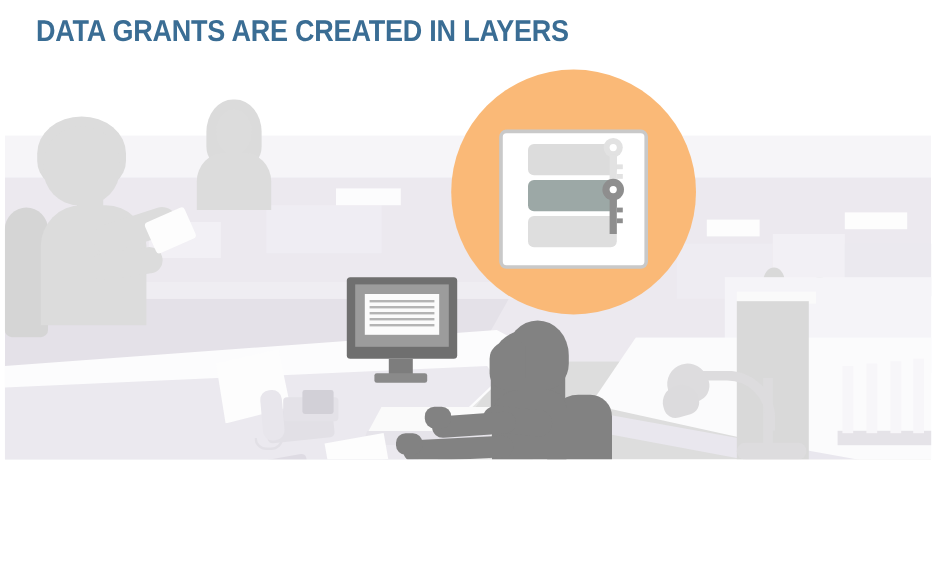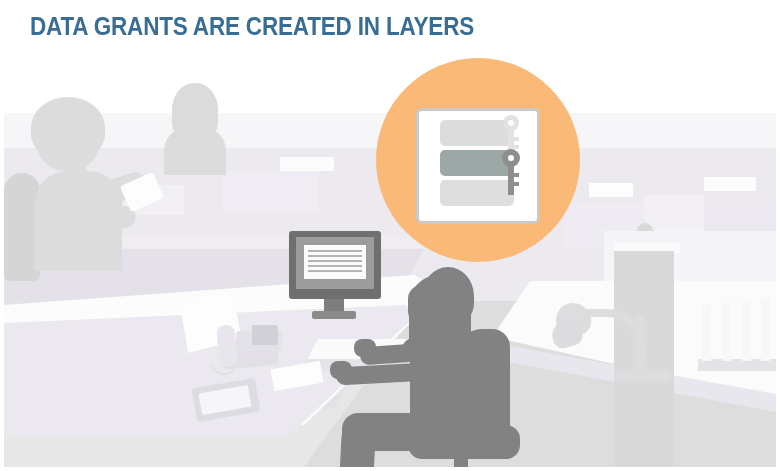--- a/index.html
+++ b/index.html
@@ -1,21 +1,21 @@
 <!DOCTYPE html>
 <html><head>
 <meta charset="utf-8">
 <style>
   * { margin:0; padding:0; box-sizing:border-box; }
   html,body { background:#ffffff; }
   body { font-family:"Liberation Sans", sans-serif; }
 
   #stage {
     position:relative;
-    width:780px; height:471px;
+    width:780px; height:383px;
     background:#ffffff;
     overflow:hidden;
   }
 
   
   #title {
     position:absolute;
     left:30px; top:13px;
     font-size:25px;
     line-height:26px;

